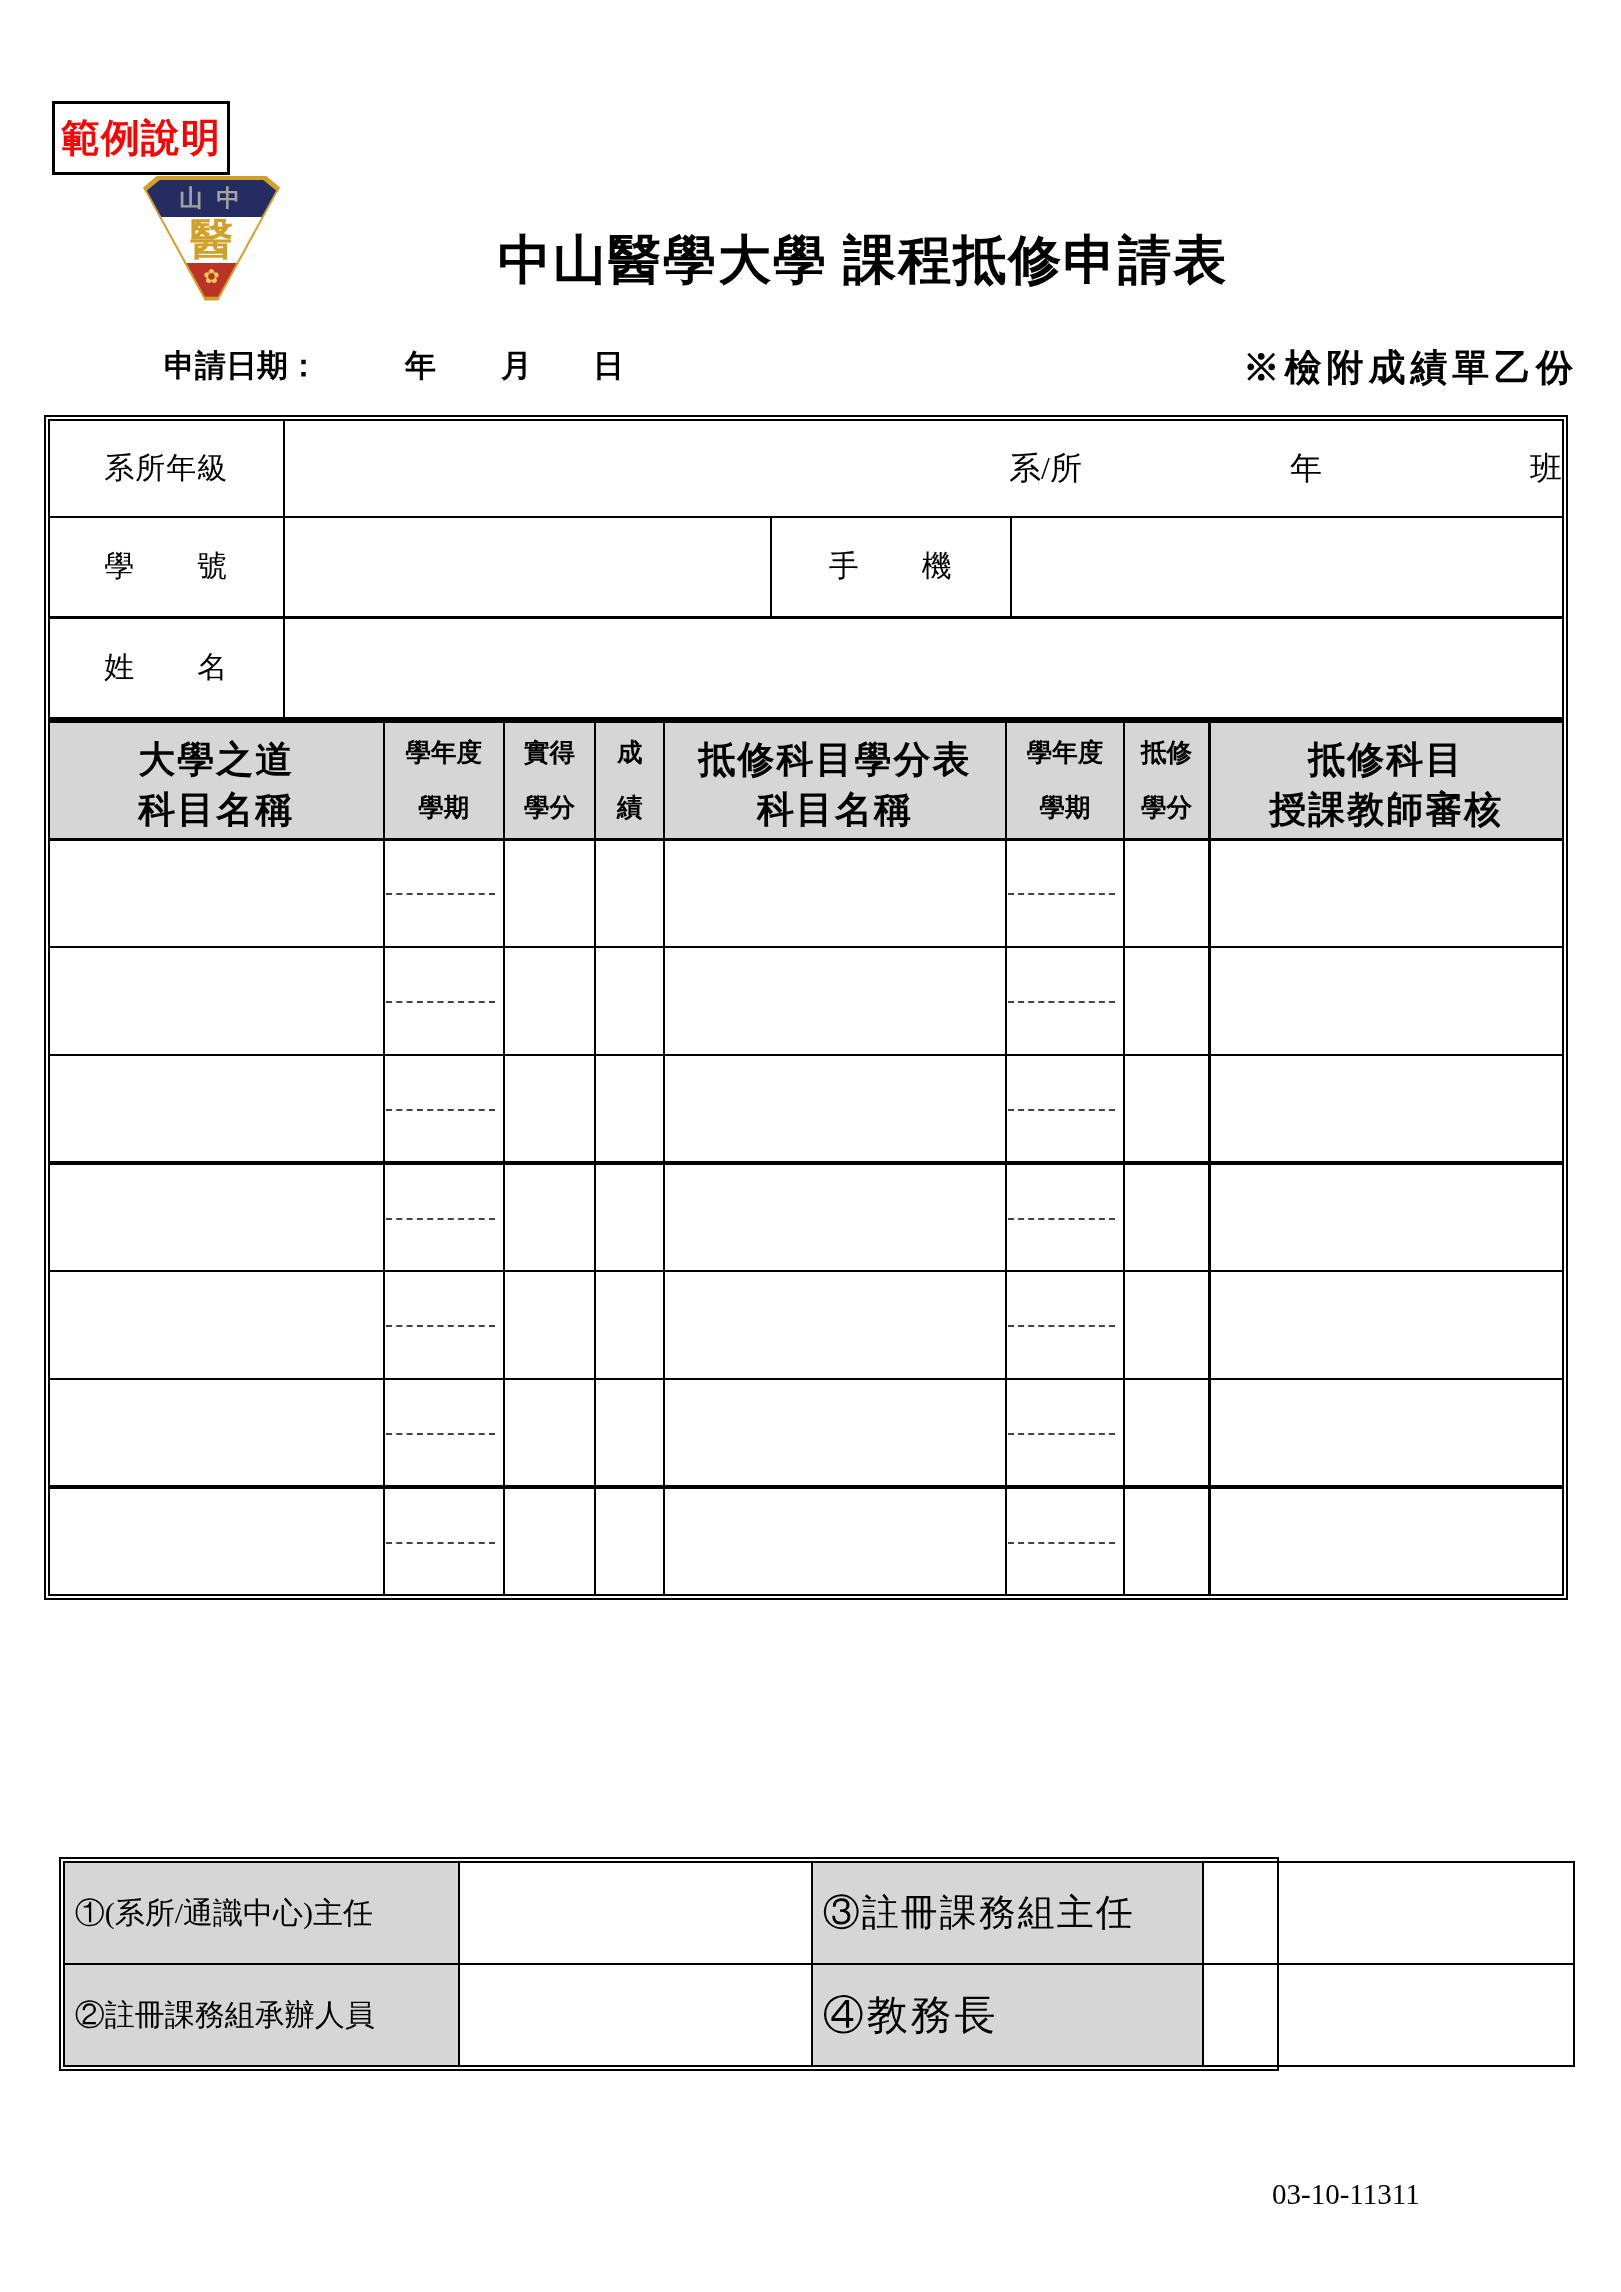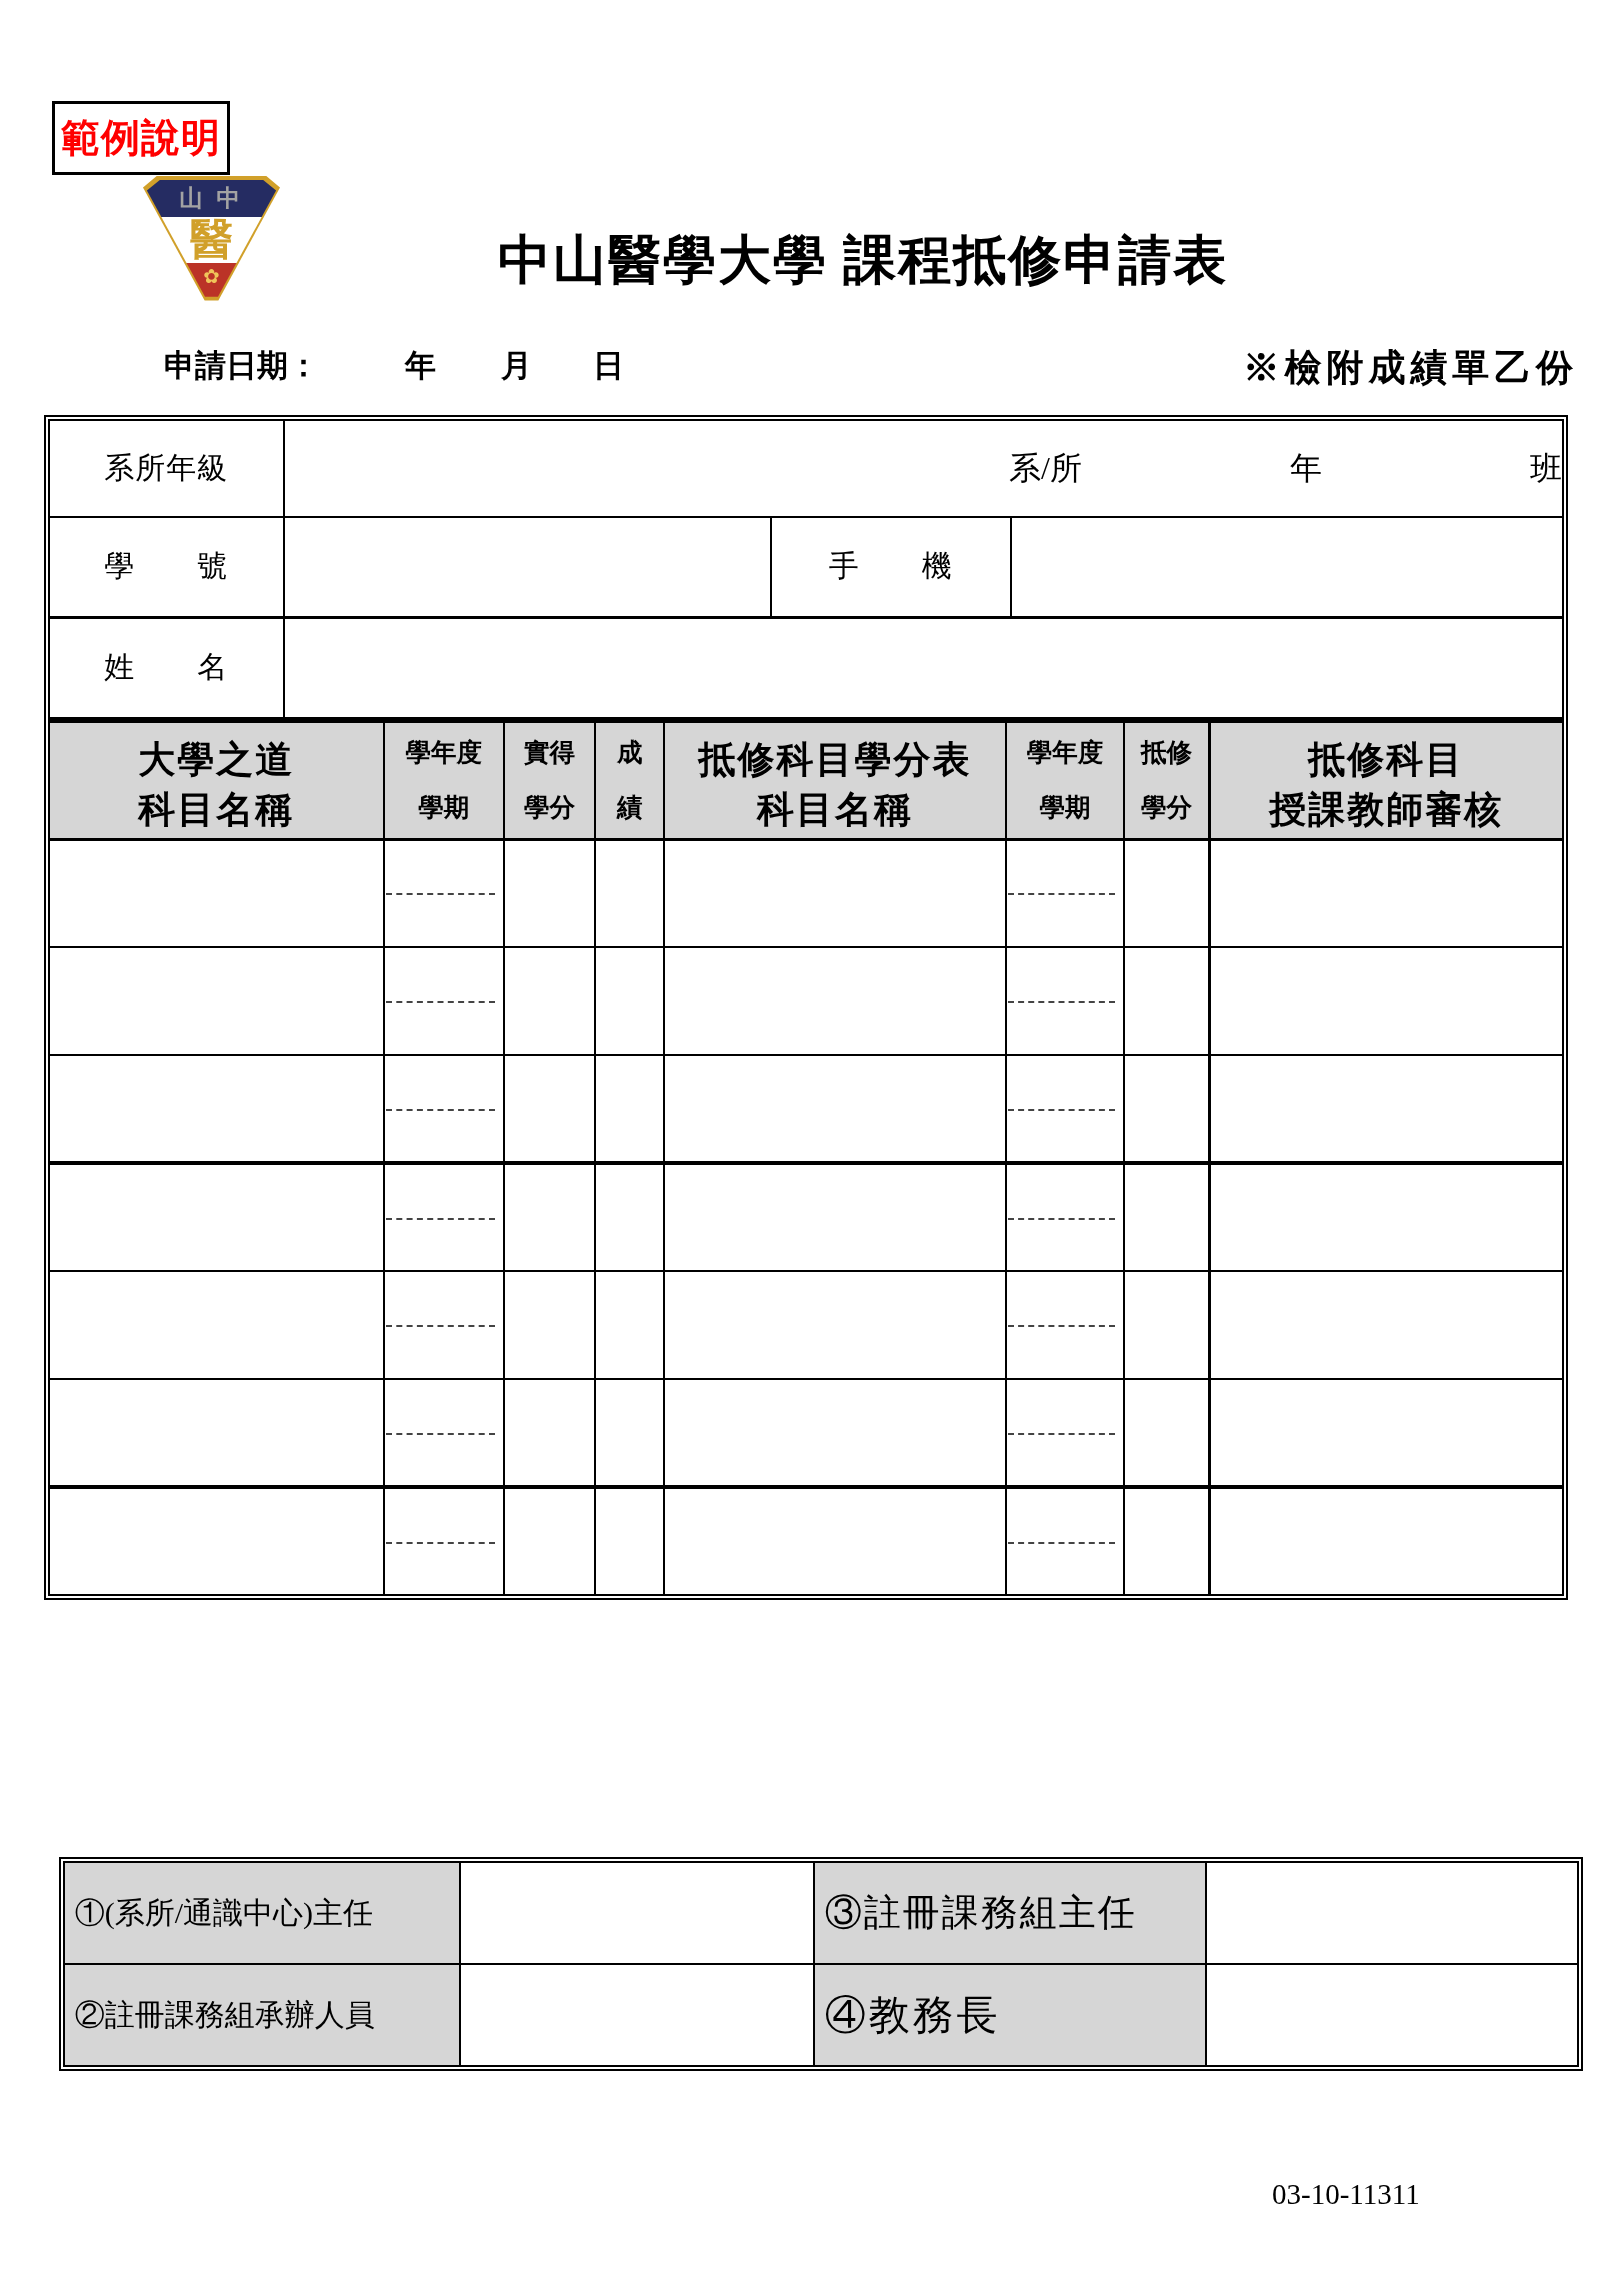--- a/index.html
+++ b/index.html
@@ -76,21 +76,21 @@
     white-space:nowrap;
   }
 
   
   .form-frame {
     position:absolute; left:44px; top:415px; width:1524px;
     border:2px solid #000; padding:2px;
     background:#fff;
   }
   .sig-frame {
-    position:absolute; left:59px; top:1857px; width:1524px;
+    position:absolute; left:59px; top:1857px; width:1220px;
     border:2px solid #000; padding:2px;
     background:#fff;
   }
 
   table { border-collapse:collapse; table-layout:fixed; width:100%; }
   td { border:2px solid #000; vertical-align:middle; }
 
   
   .info-table { border:2.9px solid #000; }
   .info-table tr.ir1 { height:97px; }

